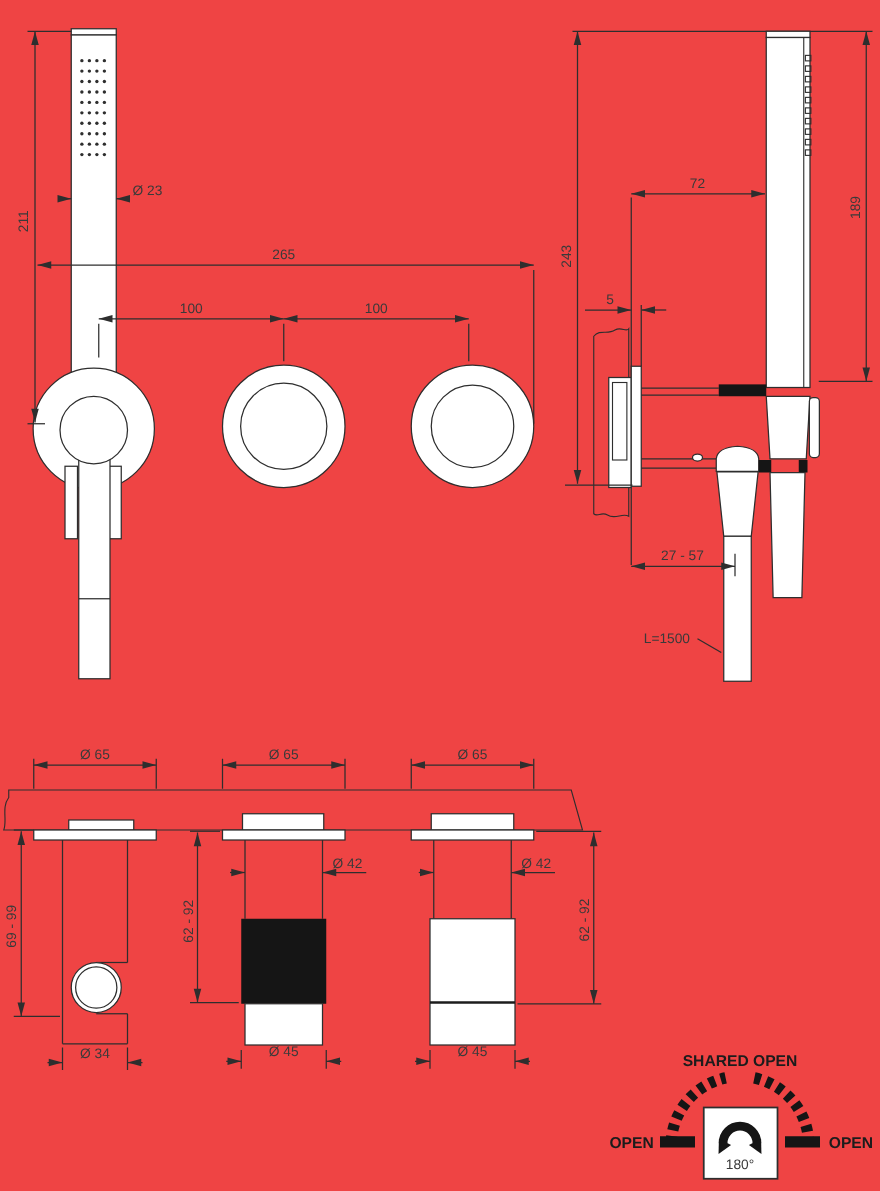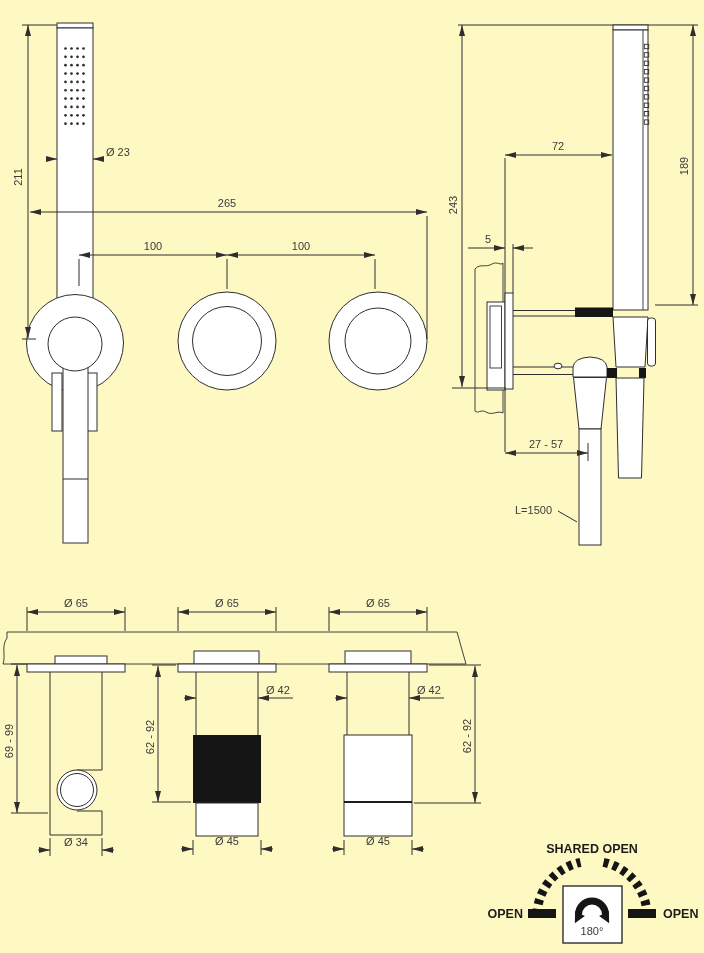--- a/index.html
+++ b/index.html
@@ -1,16 +1,16 @@
 <!DOCTYPE html>
 <html><head>
 <meta charset="utf-8">
 <style>
   html,body{margin:0;padding:0;background:#fff;}
-  .canvas{position:relative;width:704px;height:953px;background:#fef9c3;overflow:hidden;
+  .canvas{position:relative;width:704px;height:953px;background:#ef4444;overflow:hidden;
           font-family:"Liberation Sans", sans-serif;}
   svg{position:absolute;left:0;top:0;}
   text{font-family:"Liberation Sans", sans-serif;font-size:11px;fill:#3a3a3a;}
   text.big{font-size:12.5px;font-weight:600;fill:#1c1c1c;}
   .ln{stroke:#2e2e2e;stroke-width:1;fill:none;}
   .thin{stroke:#2e2e2e;stroke-width:0.9;fill:none;}
   .wh{fill:#ffffff;stroke:#2e2e2e;stroke-width:1;}
   .blk{fill:#151515;stroke:none;}
 </style>
 </head>

